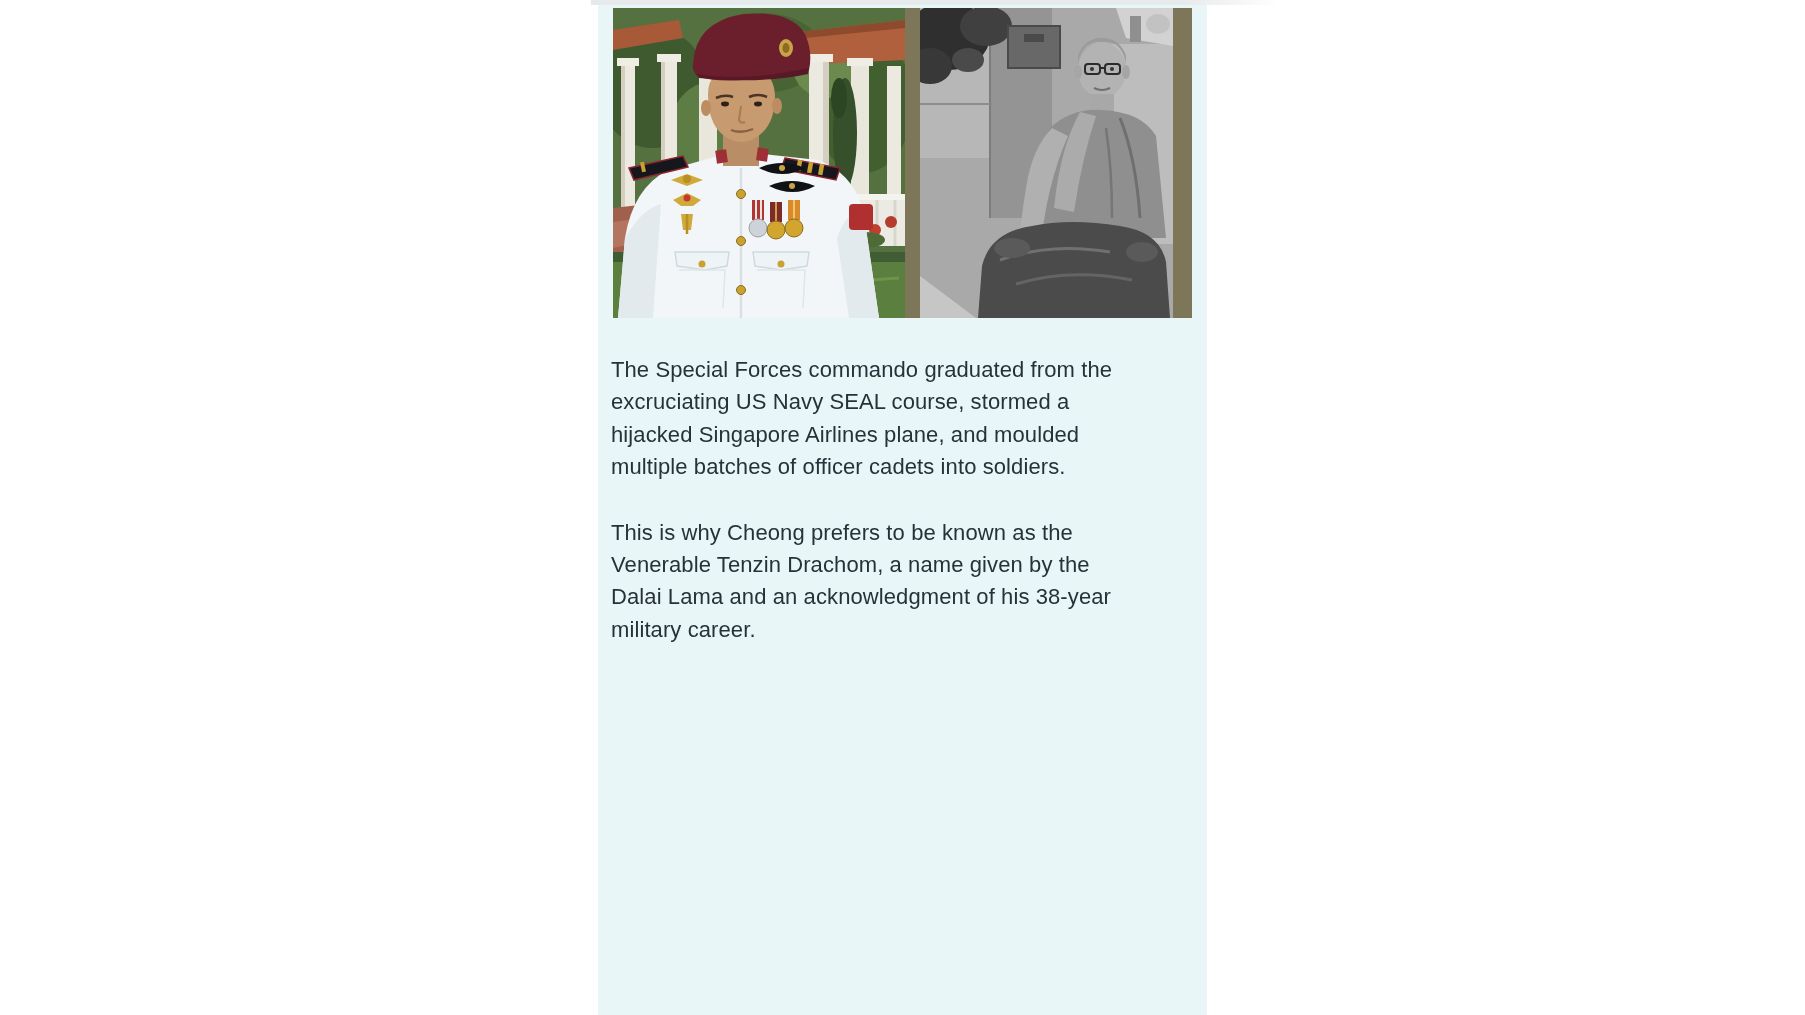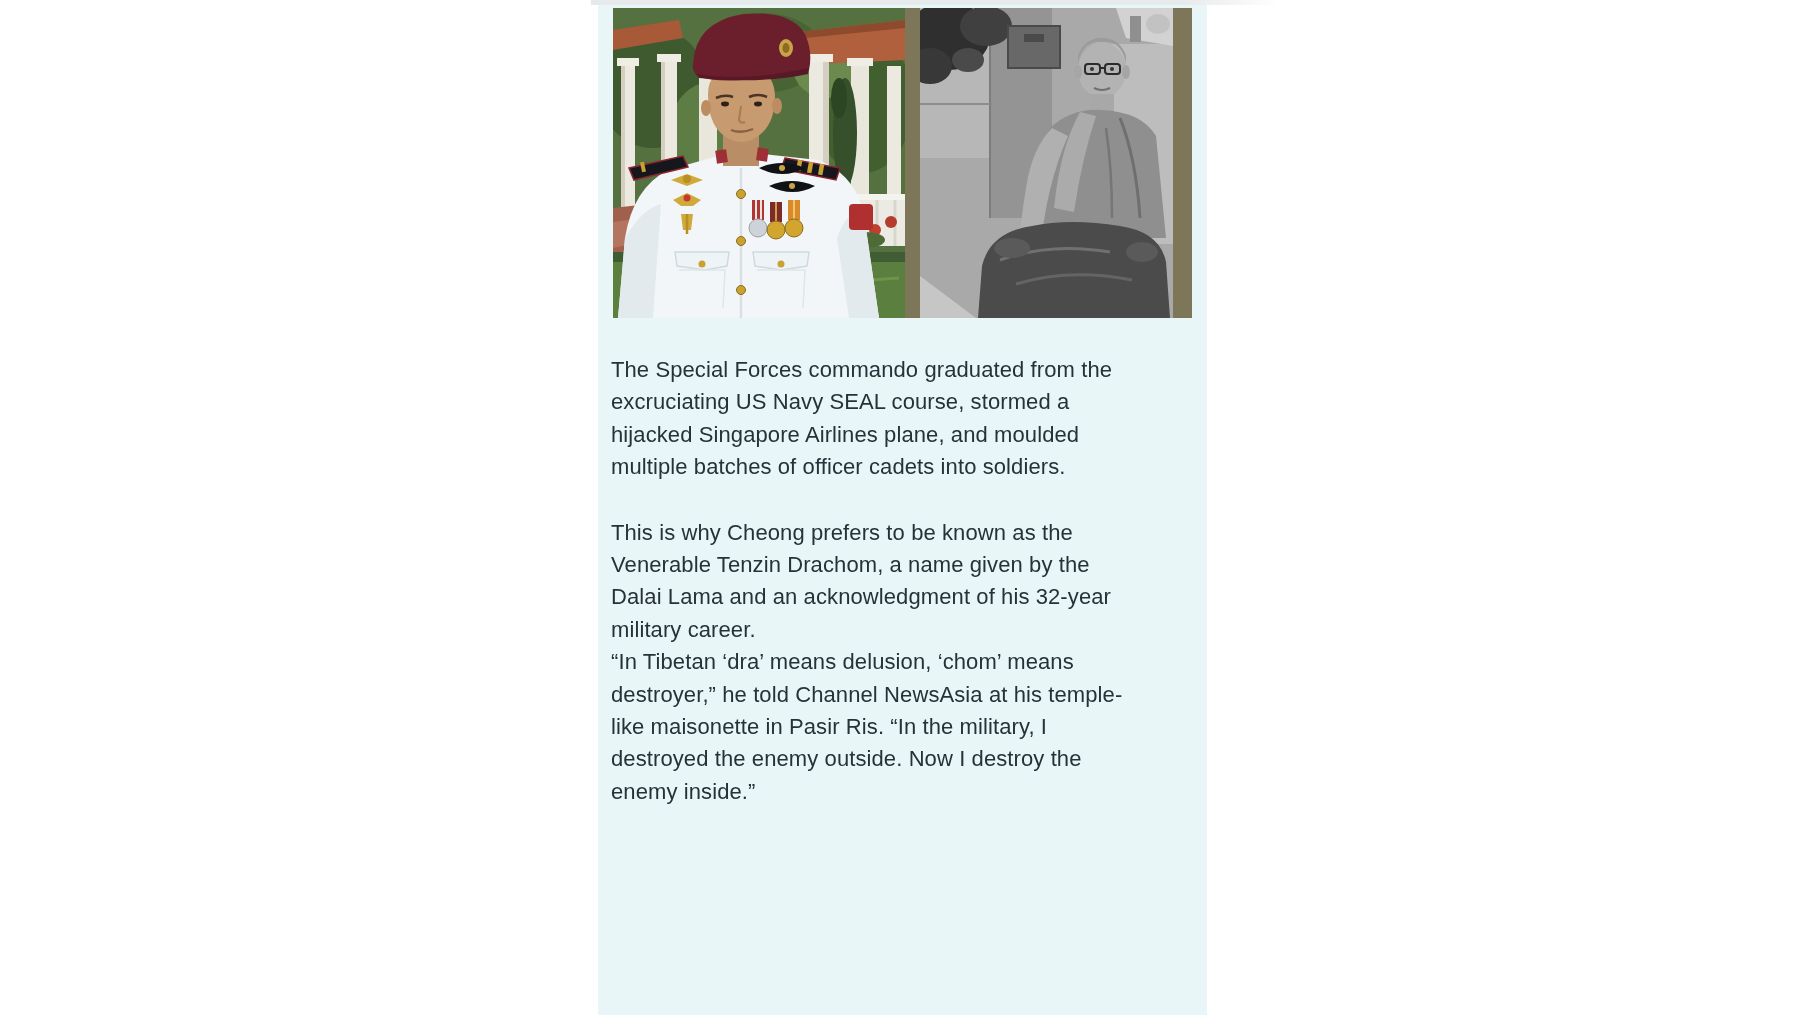--- a/index.html
+++ b/index.html
@@ -266,23 +266,18 @@
       <div class="photo-edge"></div>
     </figure>
 
     <div class="article">
       <p>The Special Forces commando graduated from the
 excruciating US Navy SEAL course, stormed a
 hijacked Singapore Airlines plane, and moulded
 multiple batches of officer cadets into soldiers.</p>
       <p class="tight">This is why Cheong prefers to be known as the
 Venerable Tenzin Drachom, a name given by the
-Dalai Lama and an acknowledgment of his 32-year
+Dalai Lama and an acknowledgment of his 38-year
 military career.</p>
-      <p>“In Tibetan ‘dra’ means delusion, ‘chom’ means
-destroyer,” he told Channel NewsAsia at his temple-
-like maisonette in Pasir Ris. “In the military, I
-destroyed the enemy outside. Now I destroy the
-enemy inside.”</p>
     </div>
 
   </div>
 </div>
 
 </body></html>

